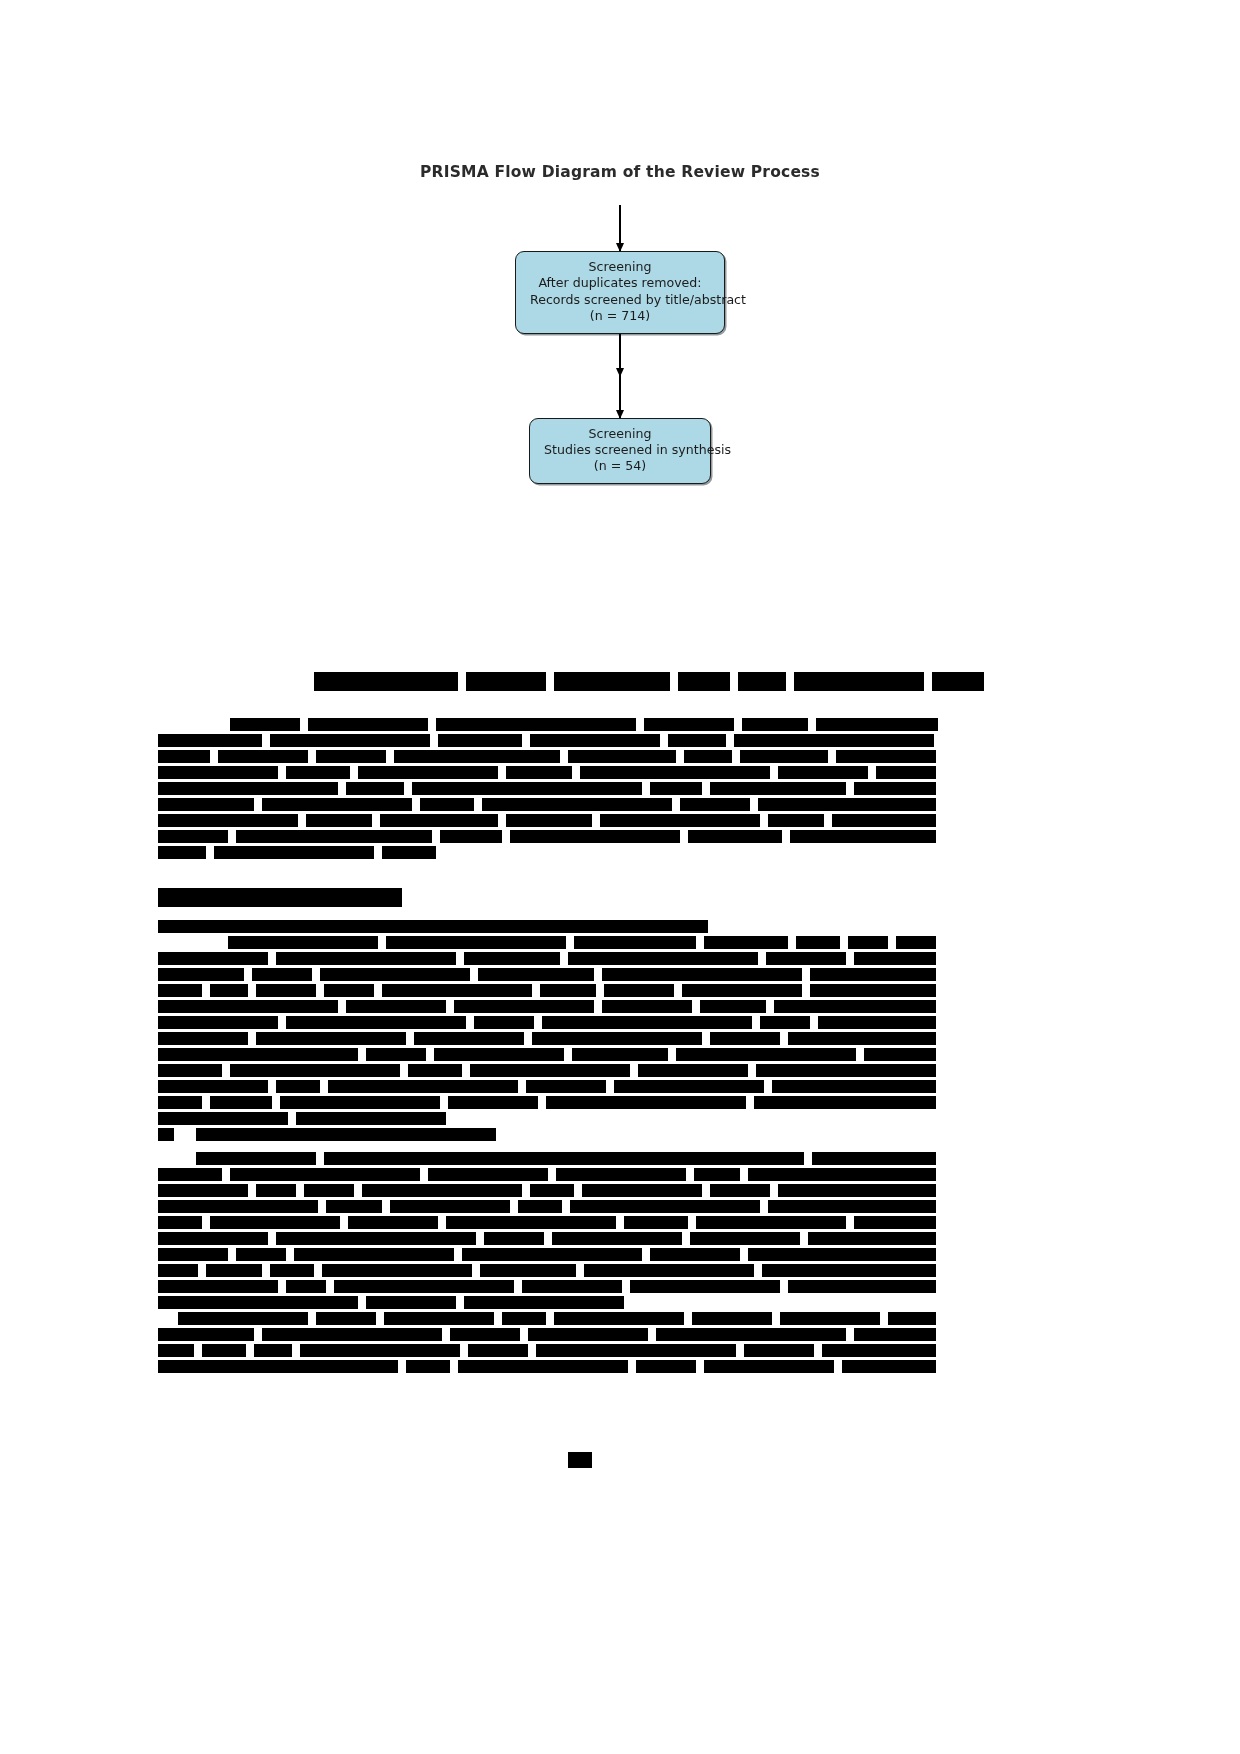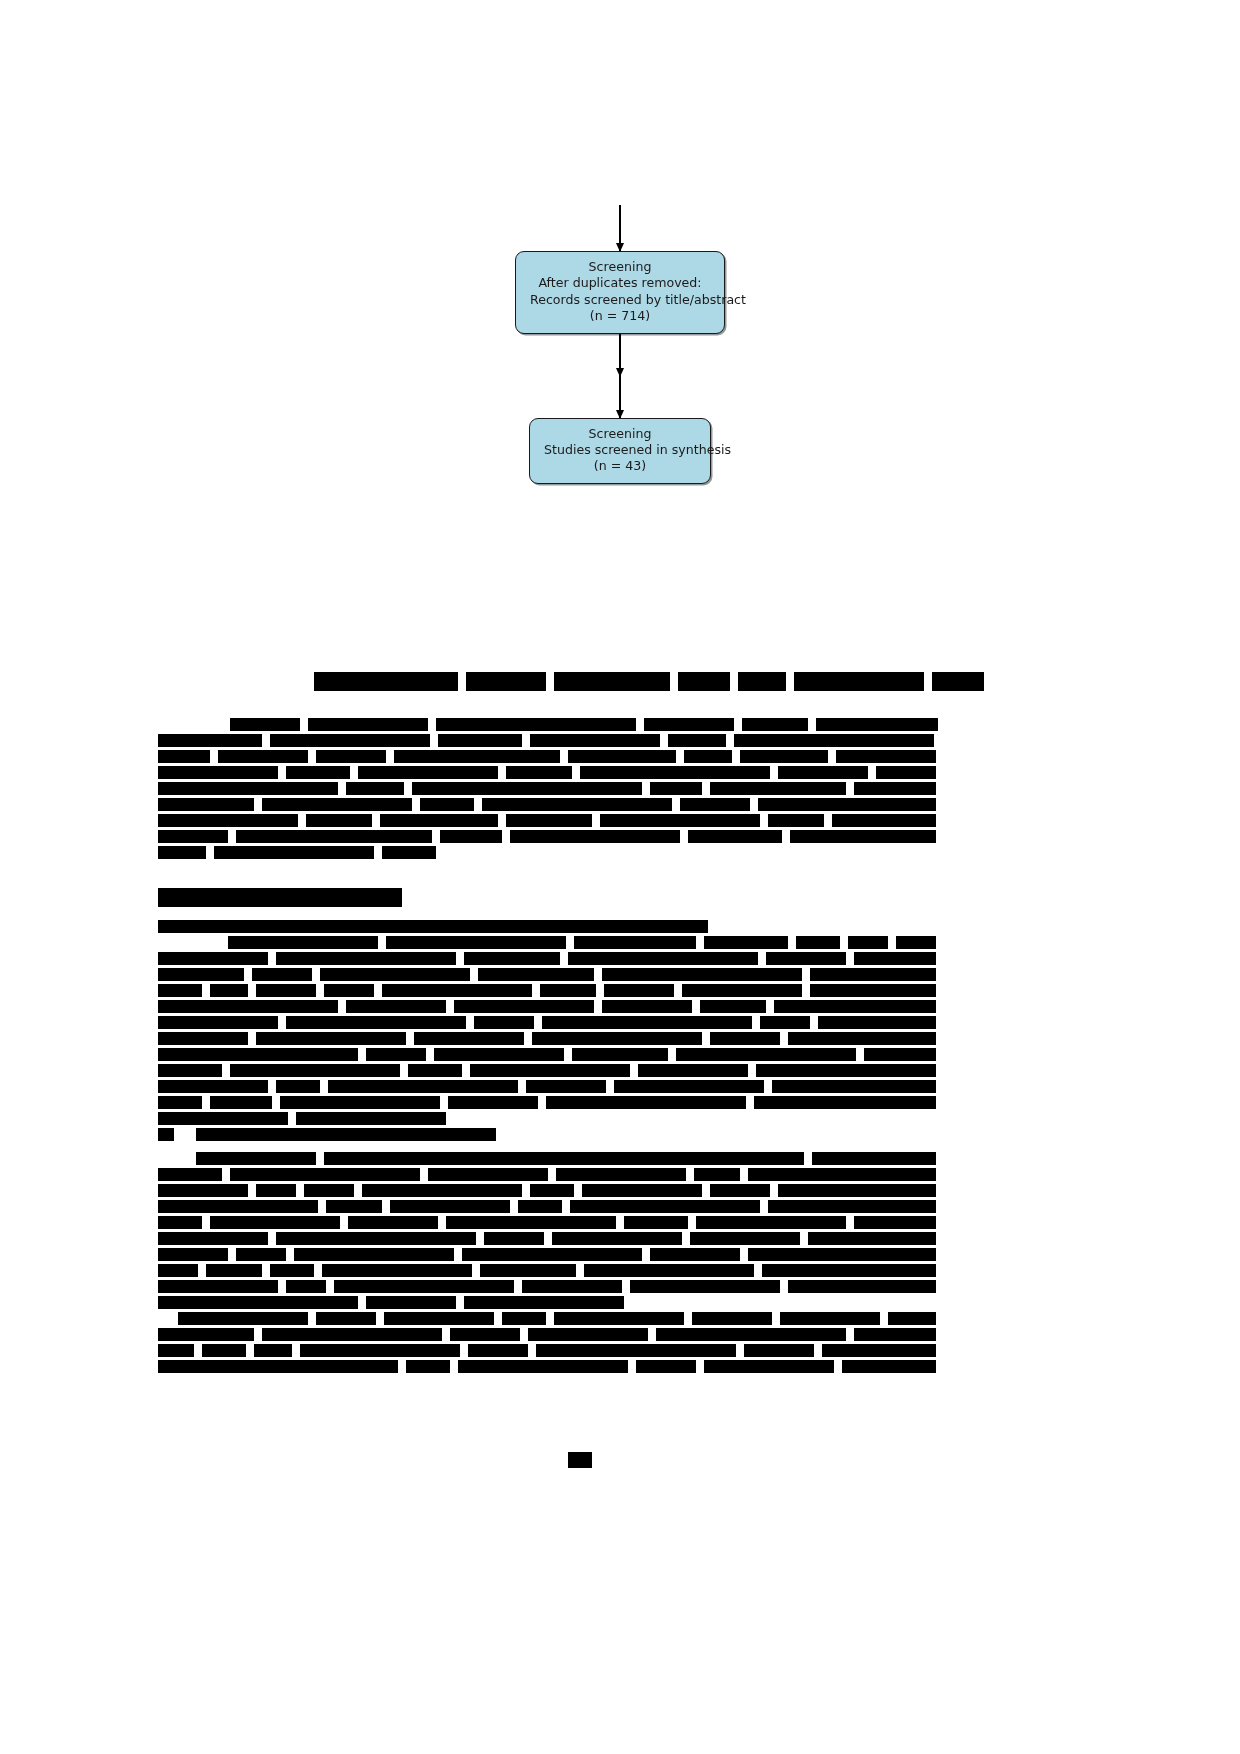--- a/index.html
+++ b/index.html
@@ -109,20 +109,21 @@
   .footer-mark {
     position: absolute;
     background: #000000;
   }
 </style>
 </head>
 <body>
 
 <div class="page">
 
+  <div class="figure-title">PRISMA Flow Diagram of the Review Process</div>
 
   <div class="flow">
 
 
     <div class="arrow-wrap">
       <div class="arrow gap-1"></div>
     </div>
 
     <div class="flow-row">
       <div class="flow-box box-2">
@@ -139,21 +140,21 @@
 
 
     <div class="arrow-wrap">
       <div class="arrow gap-3"></div>
     </div>
 
     <div class="flow-row">
       <div class="flow-box box-4">
         <span class="ln">Screening</span>
         <span class="ln">Studies screened in synthesis</span>
-        <span class="ln">(n = 43)</span>
+        <span class="ln">(n = 54)</span>
       </div>
     </div>
 
   </div>
 
   <div class="redact-area" id="redact-area">
       <div class="rseg" style="left: 314px; top: 672px; width: 144px; height: 19px;"></div>
       <div class="rseg" style="left: 466px; top: 672px; width: 80px; height: 19px;"></div>
       <div class="rseg" style="left: 554px; top: 672px; width: 116px; height: 19px;"></div>
       <div class="rseg" style="left: 678px; top: 672px; width: 52px; height: 19px;"></div>

